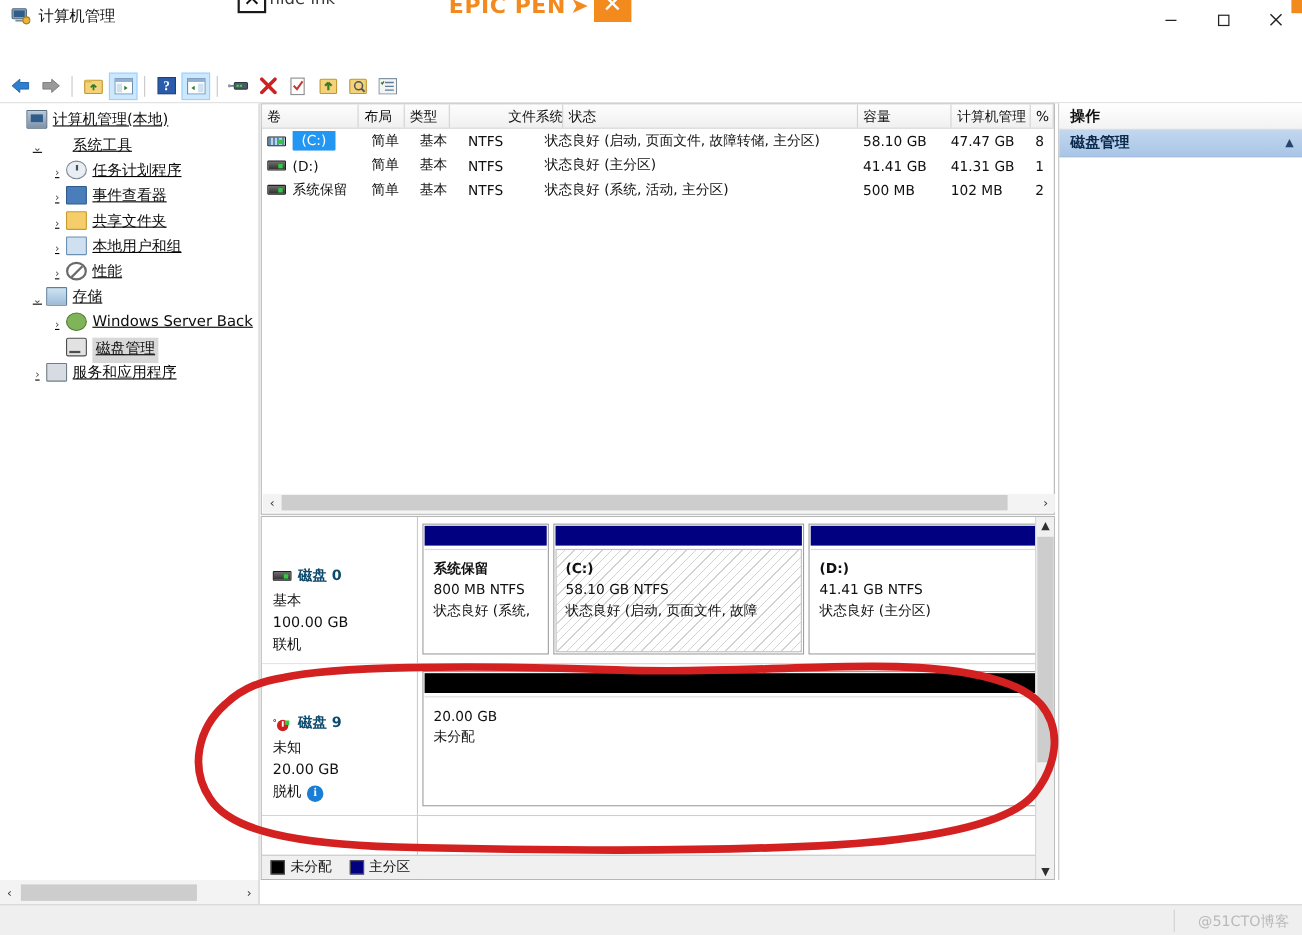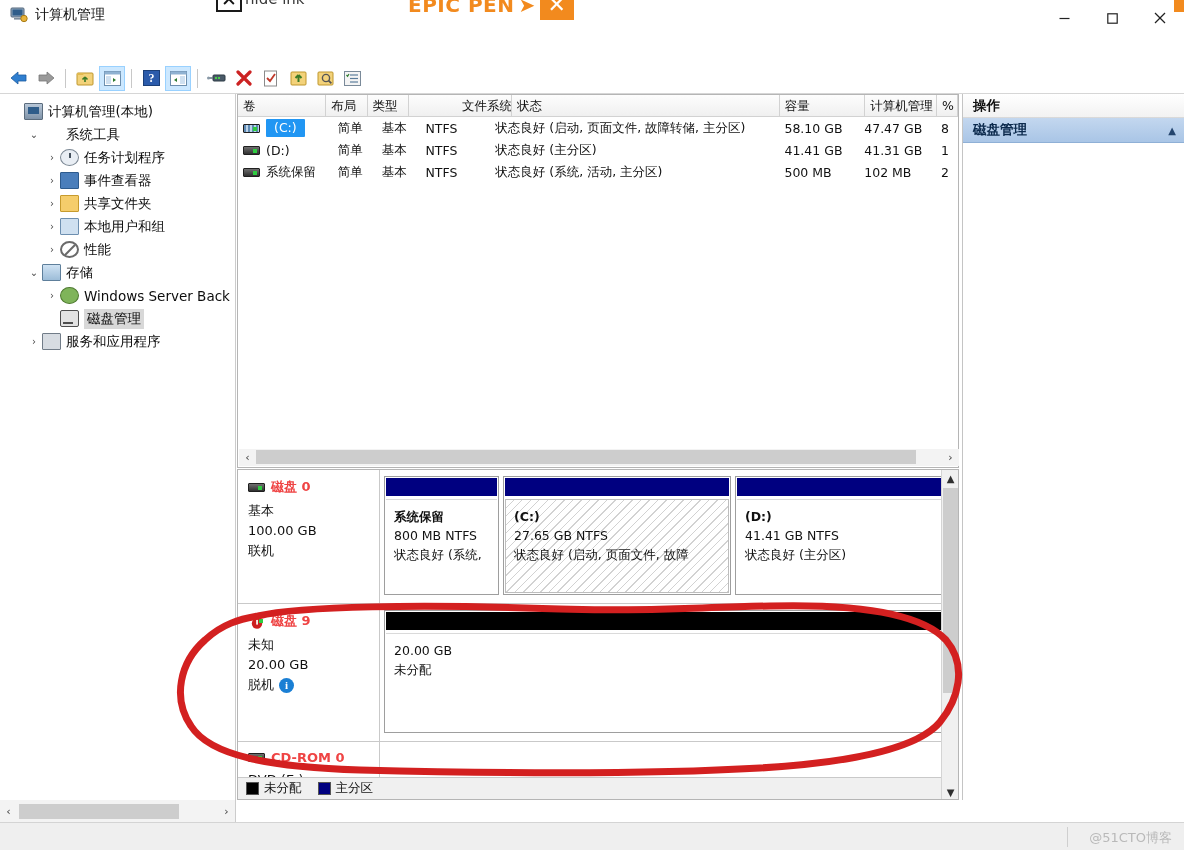--- a/index.html
+++ b/index.html
@@ -42,21 +42,21 @@
   .toolbar { position: absolute; left: 0; top: 63px; width: 1184px; height: 31px; background: #fff;
              border-bottom: 1px solid #d6d6d6; display: flex; align-items: center; padding-left: 6px; gap: 1px; }
   .tbtn { width: 26px; height: 25px; display: flex; align-items: center; justify-content: center; position: relative; }
   .tbtn.sel { background: #cce8ff; border: 1px solid #99d1ff; }
   .tsep { width: 1px; height: 19px; background: #c8c8c8; margin: 0 5px; }
 
   
   .tree-pane { position: absolute; left: 0; top: 94px; width: 236px; height: 706px; background: #fff;
                border-right: 1px solid #ccc; overflow: hidden; }
   .tree { padding: 6px 0 0 4px; }
-  .trow { display: flex; align-items: center; height: 23px; white-space: nowrap; padding-left: 2px; }
+  .trow { display: flex; height: 23px; white-space: nowrap; padding-left: 2px; text-decoration: underline; }
   .tw-exp { width: 16px; display: flex; align-items: center; justify-content: center; color: #4a4a4a; font-size: 10px; }
   .tw-ico { width: 19px; height: 17px; margin-right: 5px; position: relative; flex: 0 0 19px; }
   .tlbl { font-size: 13.5px; color: #0d0d0d; }
   .trow.selected .tlbl { background: #d8d8d8; padding: 1px 3px; }
 
   
   .ic-pc { background: linear-gradient(#b8c7d8,#7f93a8); border:1px solid #5b6c7d; border-radius:1px; }
   .ic-pc:after { content:''; position:absolute; left:3px; top:3px; width:11px; height:7px; background:#2f5d8a; }
   .ic-tools { background:#fff; }
   .ic-clock { border-radius:50%; background:#e9eef4; border:1.5px solid #7c8894; }
@@ -93,21 +93,21 @@
   .hs-arrow { width: 17px; height: 17px; display:flex; align-items:center; justify-content:center; font-size:11px; color:#3a3a3a; }
   .hs-track { flex:1; height:17px; background:#f3f3f3; position:relative; }
   .hs-thumb { position:absolute; left:0; top:1px; width:660px; height:14px; background:#cdcdcd; }
 
   
   .disk-view { position: absolute; left: 0; top: 375px; width: 722px; height: 331px; background:#fff;
                border: 1px solid #b5b5b5; overflow: hidden; }
   .dv-inner { position: absolute; left:0; top:0; width: 705px; height: 331px; }
   .disk-row { display: flex; border-bottom: 1px solid #c9c9c9; background: #fff; }
   .dr-info { width: 142px; flex: 0 0 142px; padding: 8px 6px 6px 10px; border-right: 1px solid #c9c9c9; background:#fff; }
-  .dr-title { display:flex; align-items:center; gap:6px; font-size:13px; font-weight:bold; color:#ef4444; margin-bottom:5px; }
+  .dr-title { display:flex; align-items:center; gap:6px; font-size:13px; font-weight:bold; color:#0c4a6e; margin-bottom:5px;margin-top:36px; }
   .dr-line { font-size:13px; color:#111; line-height:20px; display:flex; align-items:center; gap:5px; }
   .d-ico { width:17px; height:9px; border-radius:1px; background: linear-gradient(#6f6f6f,#303030); border:1px solid #1f1f1f; position:relative; flex:0 0 17px; }
   .d-ico:after { content:''; position:absolute; right:2px; top:2px; width:4px; height:4px; background:#2ecc40; }
   .d-ico.err { background:none; border:none; }
   .info-badge { width:15px; height:15px; border-radius:50%; background:#1a7fd4; color:#fff; font-size:11px; font-weight:bold;
                 display:inline-flex; align-items:center; justify-content:center; font-family:"Liberation Serif",serif; }
   .dr-parts { flex: 1; display: flex; padding: 6px 4px 8px 4px; gap: 4px; align-items: stretch; }
   .part { border: 1px solid #9e9e9e; background:#fff; display:flex; flex-direction:column; min-width:0; }
   .part-bar { height: 18px; background: #000080; margin: 1px 1px 0 1px; }
   .part-bar.unalloc { background: #000000; }
@@ -419,21 +419,21 @@
                 <div class="part-body">
                   <div><span style="font-weight: bold;">系统保留</span></div>
                   <div>800 MB NTFS</div>
                   <div>状态良好 (系统,</div>
                 </div>
               </div>
               <div class="part" style="width: 228px; flex: 0 0 228px;">
                 <div class="part-bar"></div>
                 <div class="part-body hatch">
                   <div><span style="font-weight: bold;">(C:)</span></div>
-                  <div>27.65 GB NTFS</div>
+                  <div>58.10 GB NTFS</div>
                   <div>状态良好 (启动, 页面文件, 故障</div>
                 </div>
               </div>
               <div class="part" style="width: 212px; flex: 0 0 212px;">
                 <div class="part-bar"></div>
                 <div class="part-body">
                   <div><span style="font-weight: bold;">(D:)</span></div>
                   <div>41.41 GB NTFS</div>
                   <div>状态良好 (主分区)</div>
                 </div>

